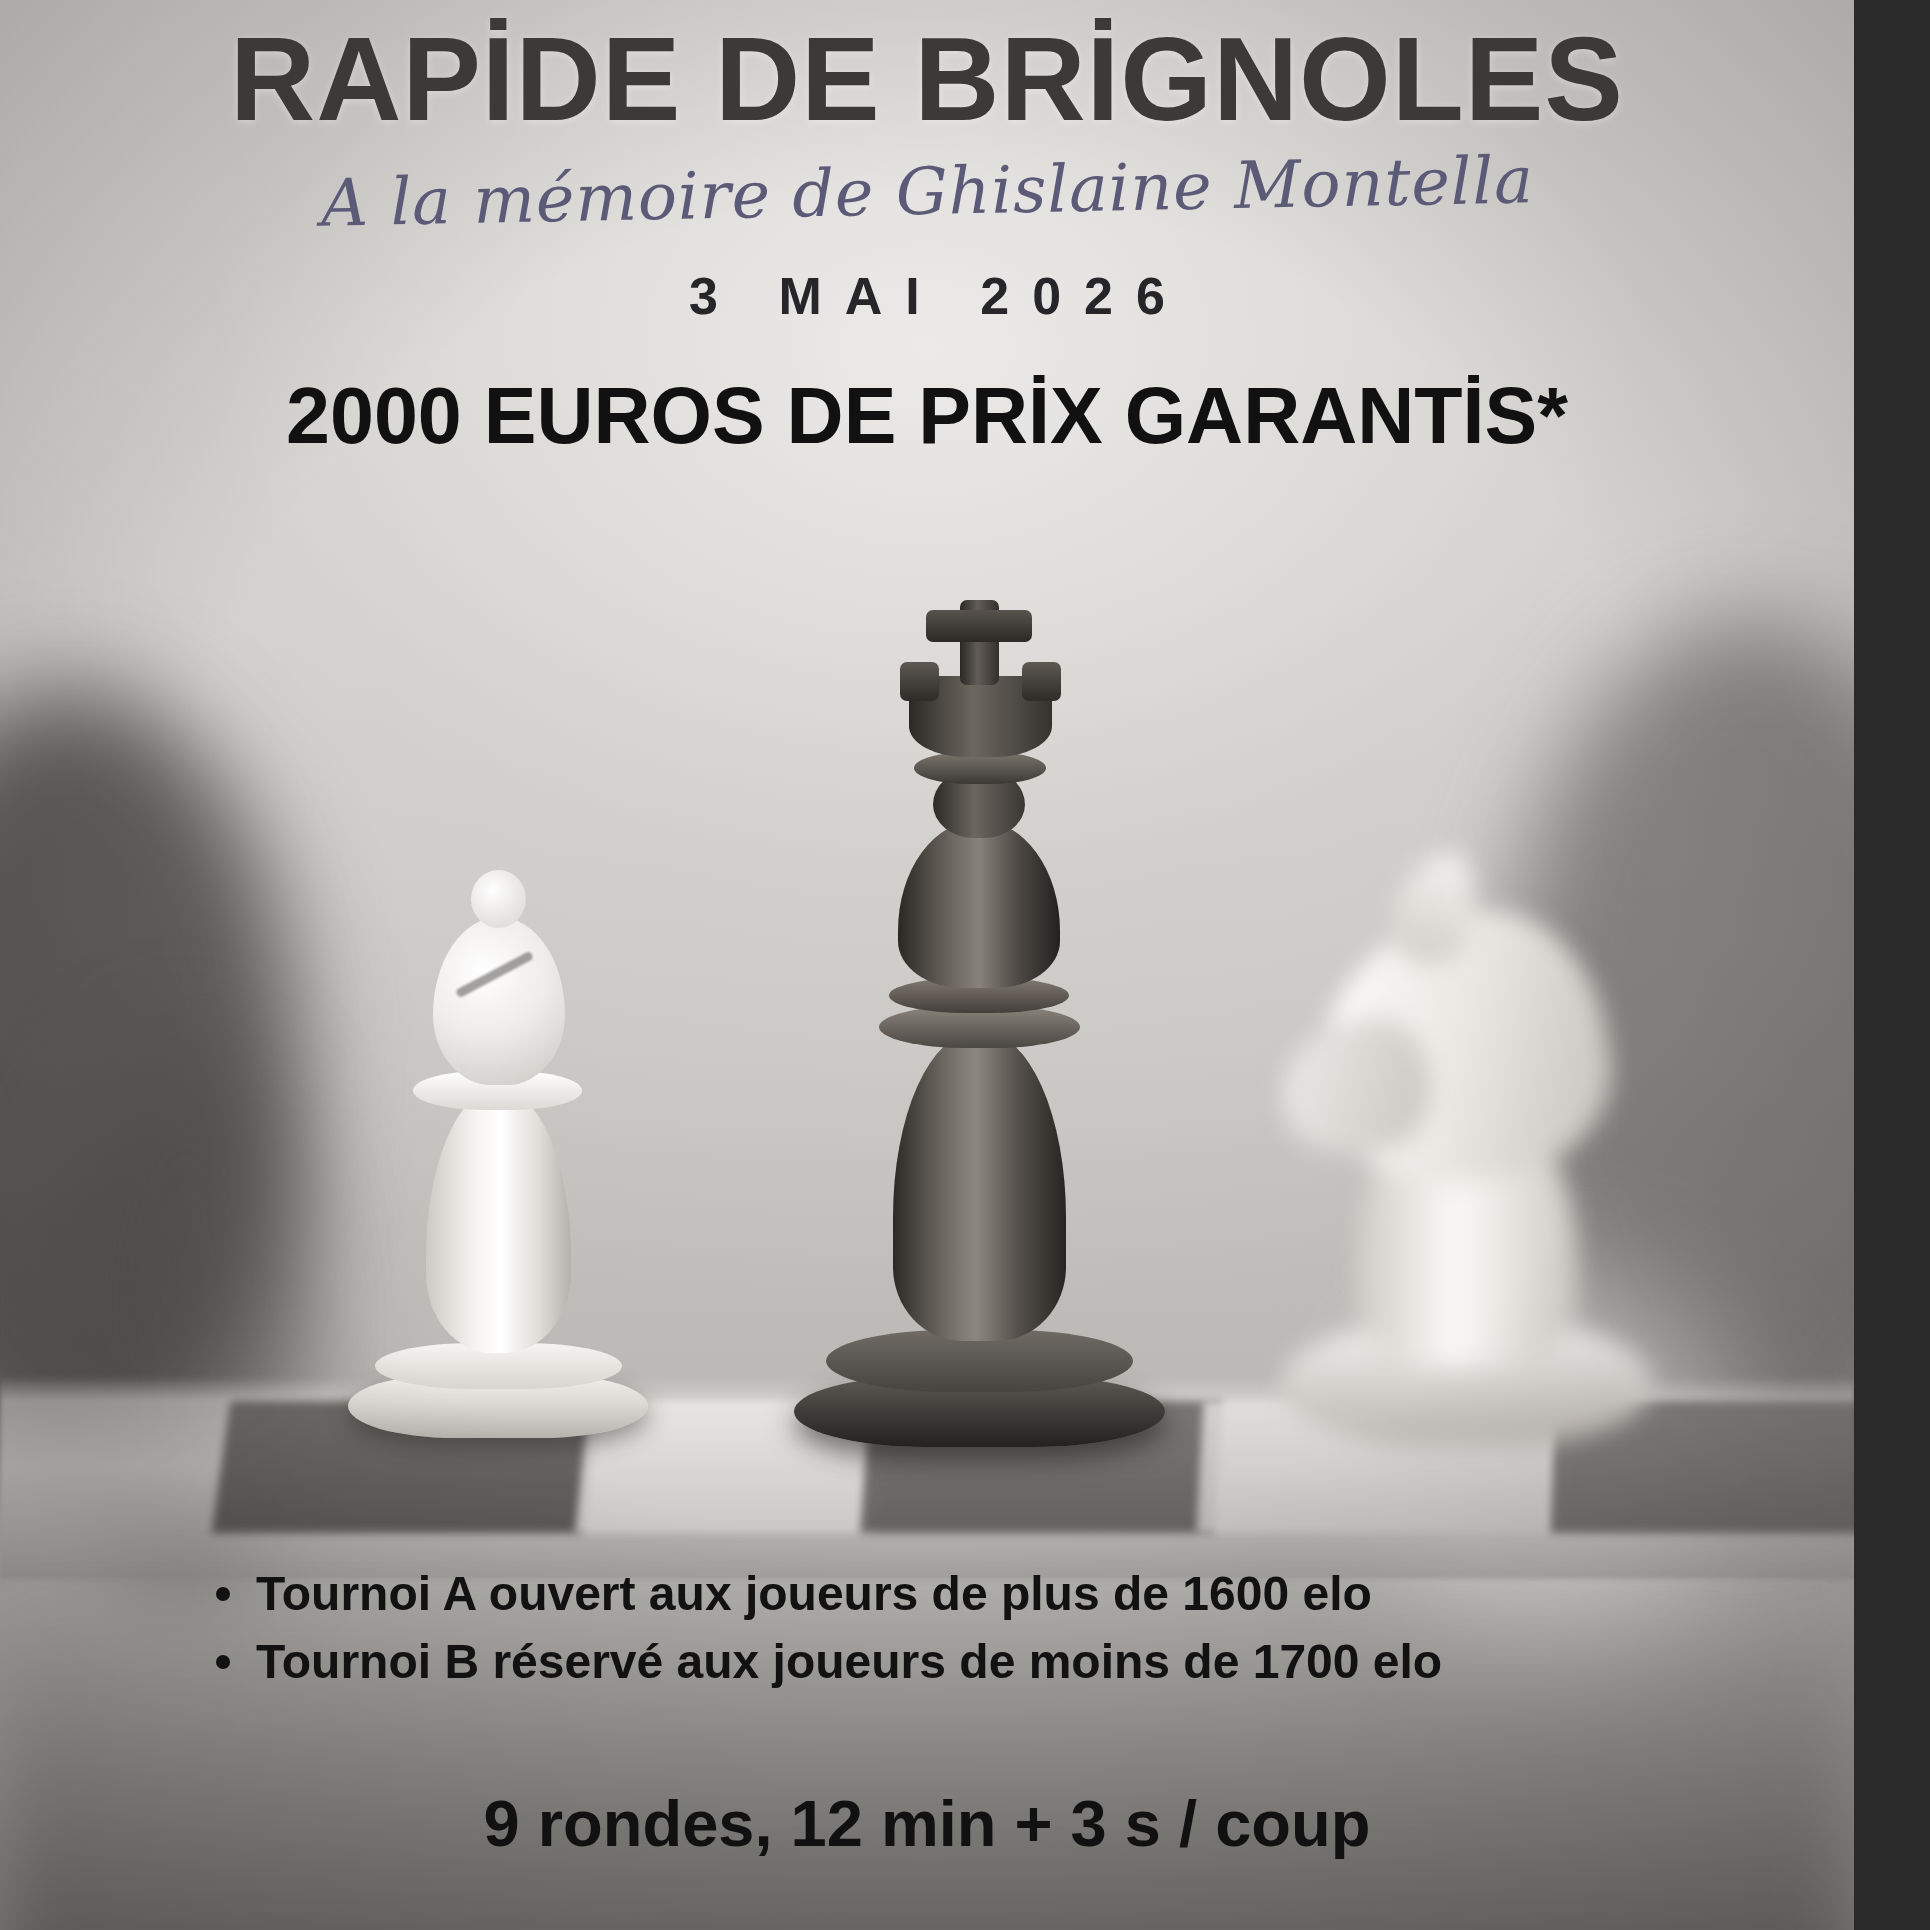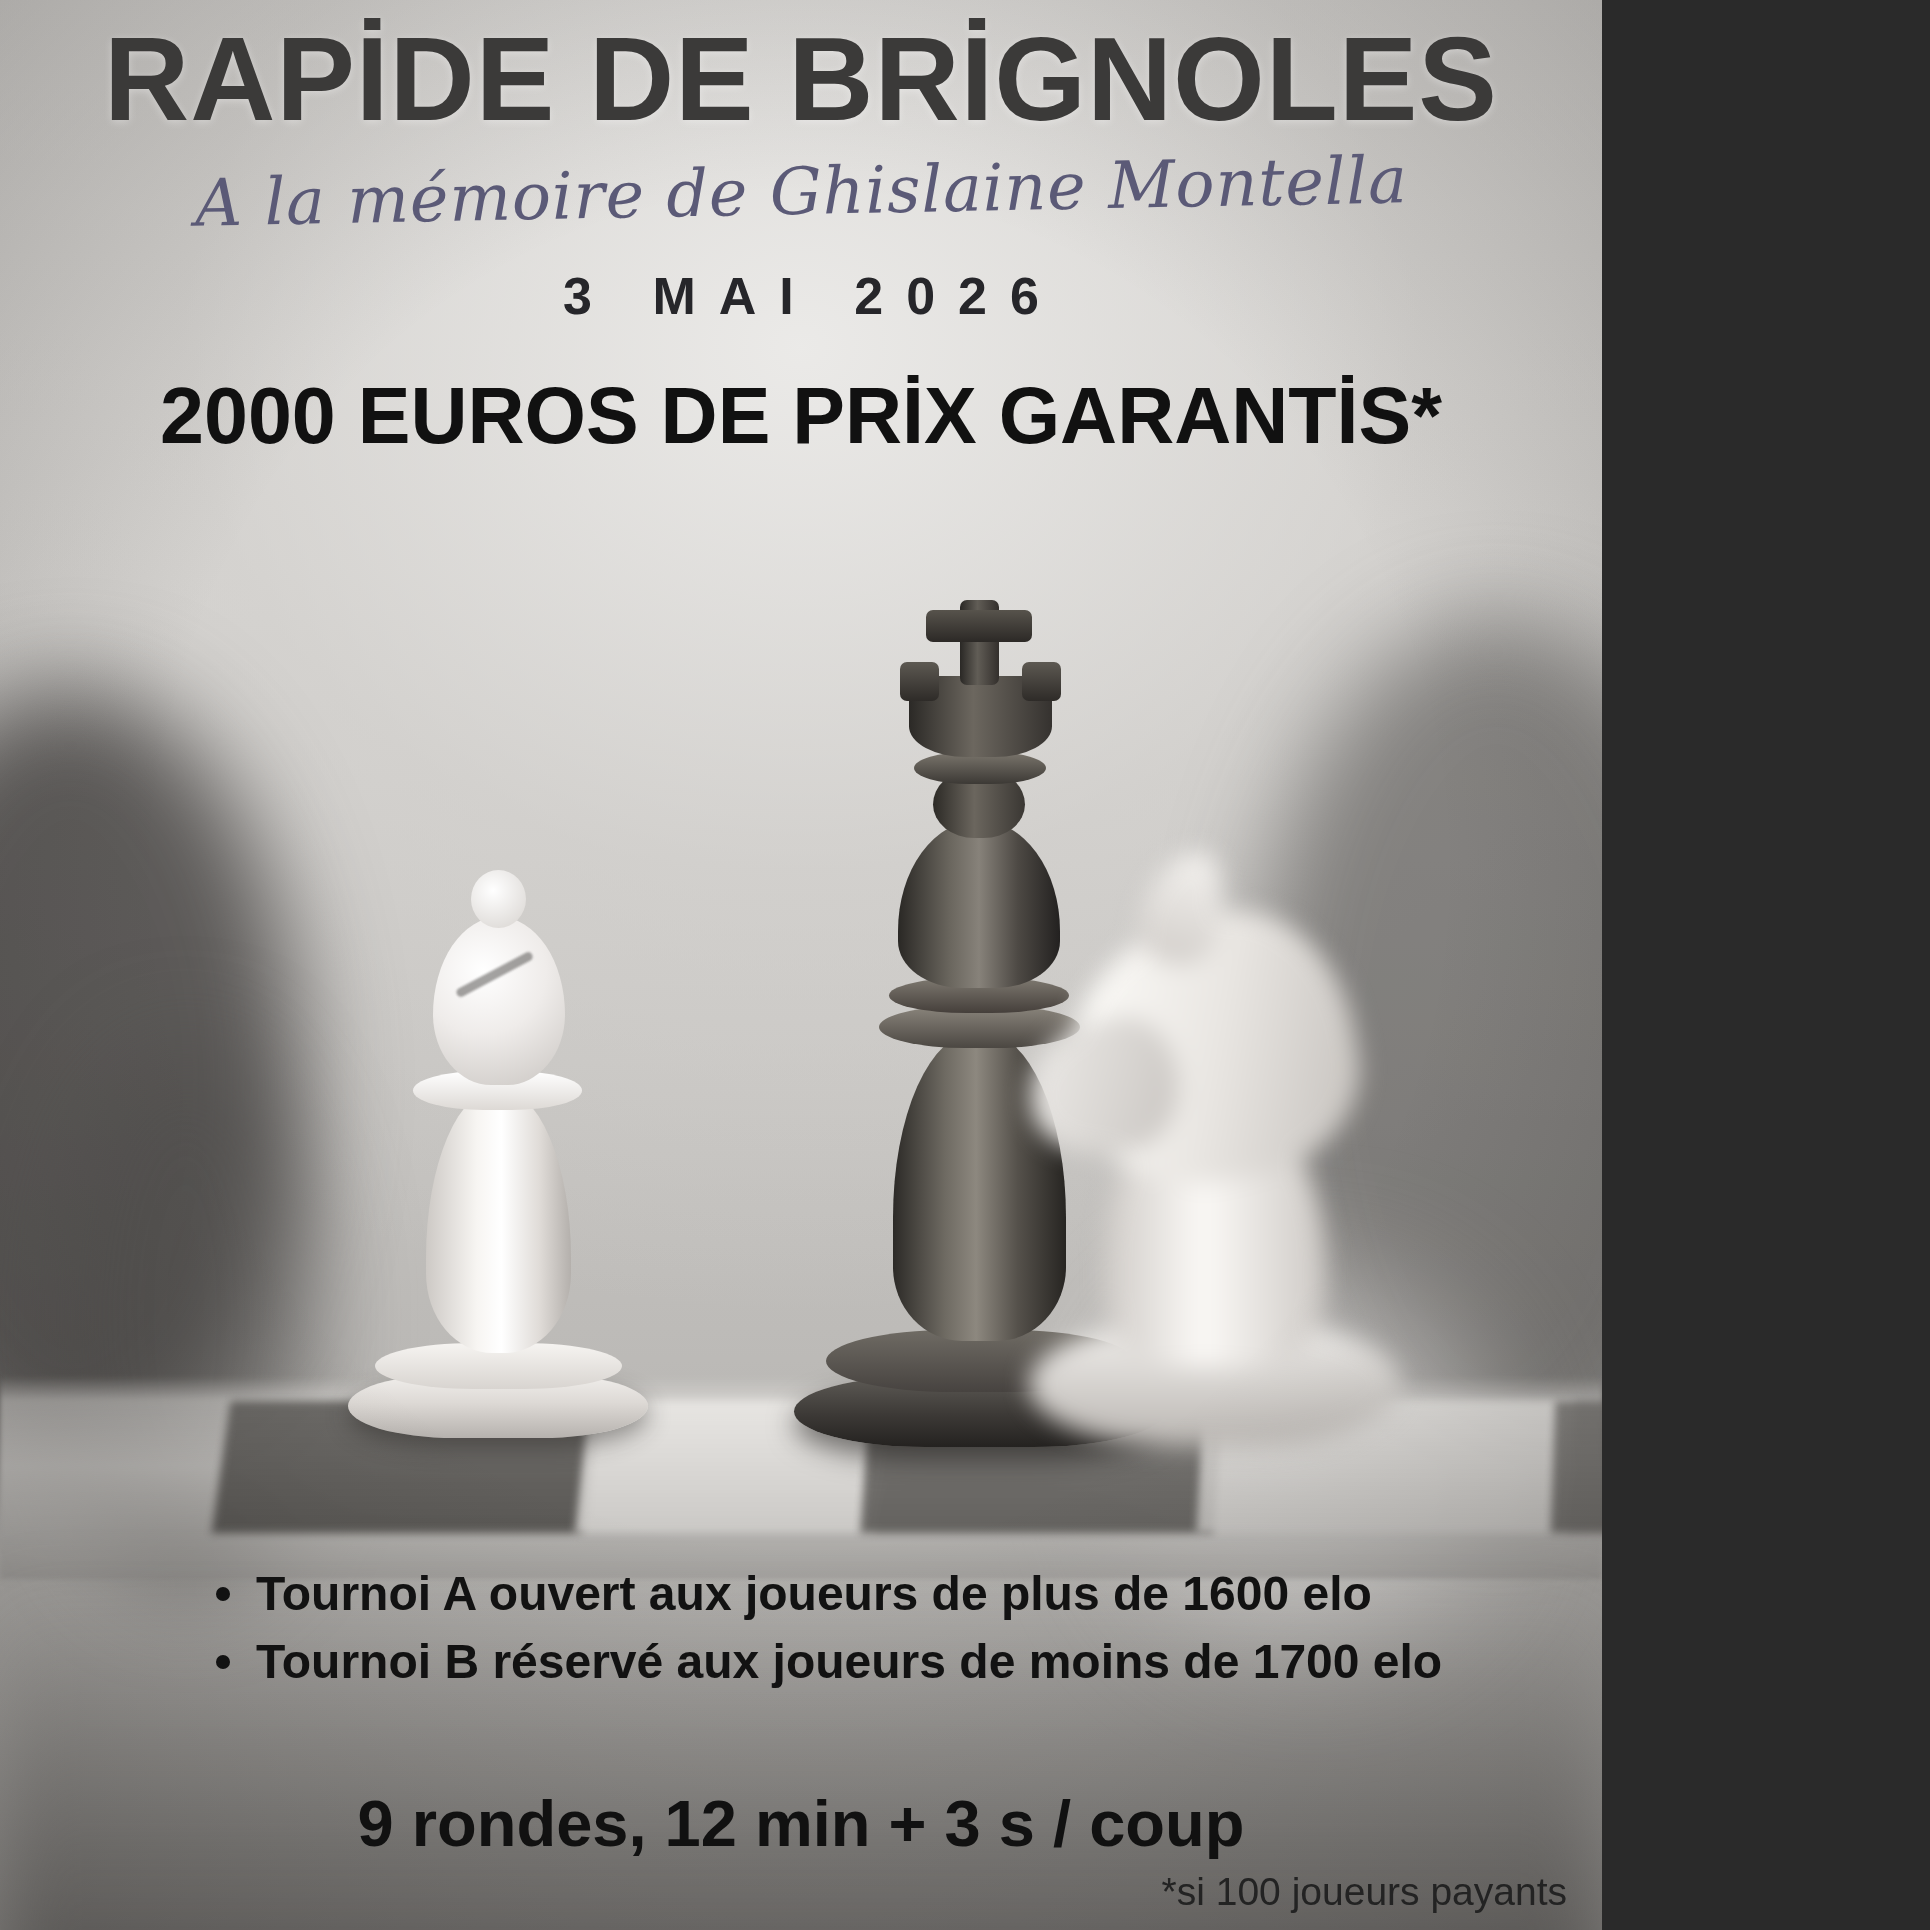--- a/index.html
+++ b/index.html
@@ -3,21 +3,21 @@
 <meta charset="utf-8">
 <style>
   html, body {
     margin: 0;
     padding: 0;
     background: #2a2a2a;
   }
 
   .poster {
     position: relative;
-    width: 1602px;
+    width: 1854px;
     height: 1930px;
     overflow: hidden;
     font-family: "Liberation Sans", sans-serif;
     background: #c9c7c4;
     color: #1d1d1d;
   }
 
   
   .bg {
     position: absolute;
@@ -390,16 +390,15 @@
     <div class="date">3 MAI 2026</div>
     <div class="prize">2000 EUROS DE PRİX GARANTİS*</div>
   </div>
 
   <ul class="bullets">
     <li>Tournoi A ouvert aux joueurs de plus de 1600 elo</li>
     <li>Tournoi B réservé aux joueurs de moins de 1700 elo</li>
   </ul>
 
   <div class="rounds">9 rondes, 12 min + 3 s / coup</div>
-  <div class="footnote">*si 100 joueurs payants</div>
 
 </div>
 
 
 </body></html>

